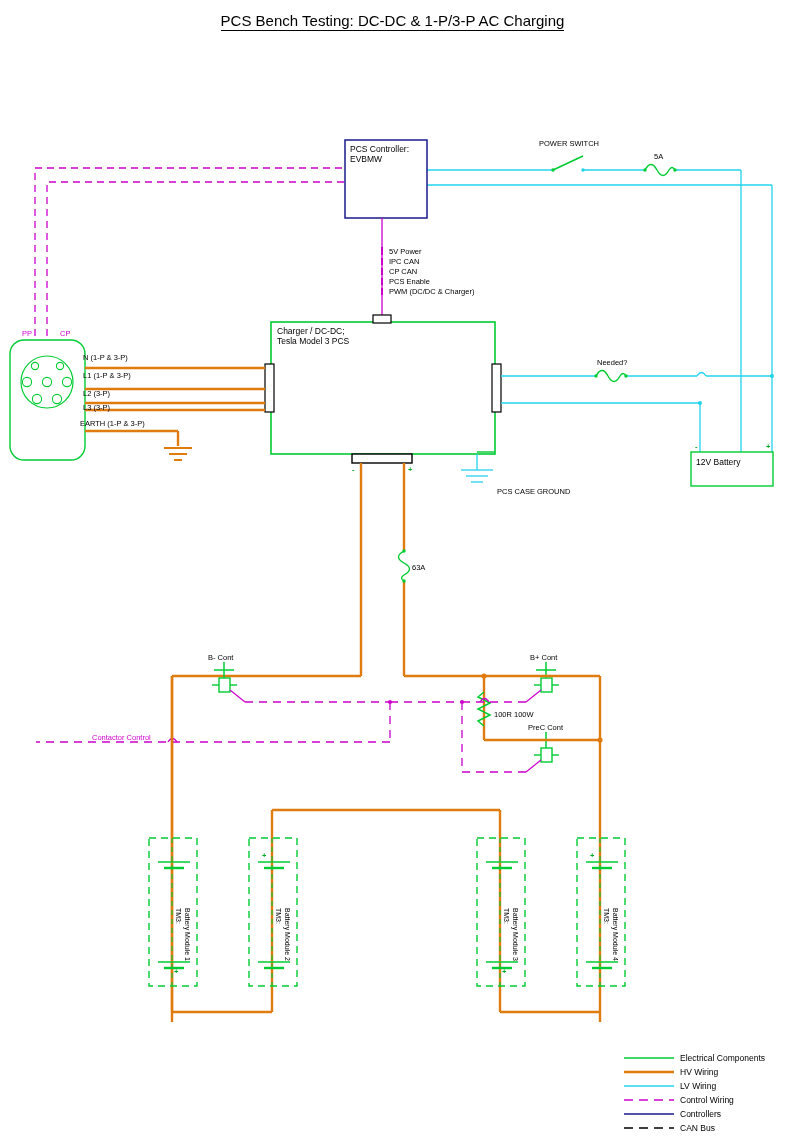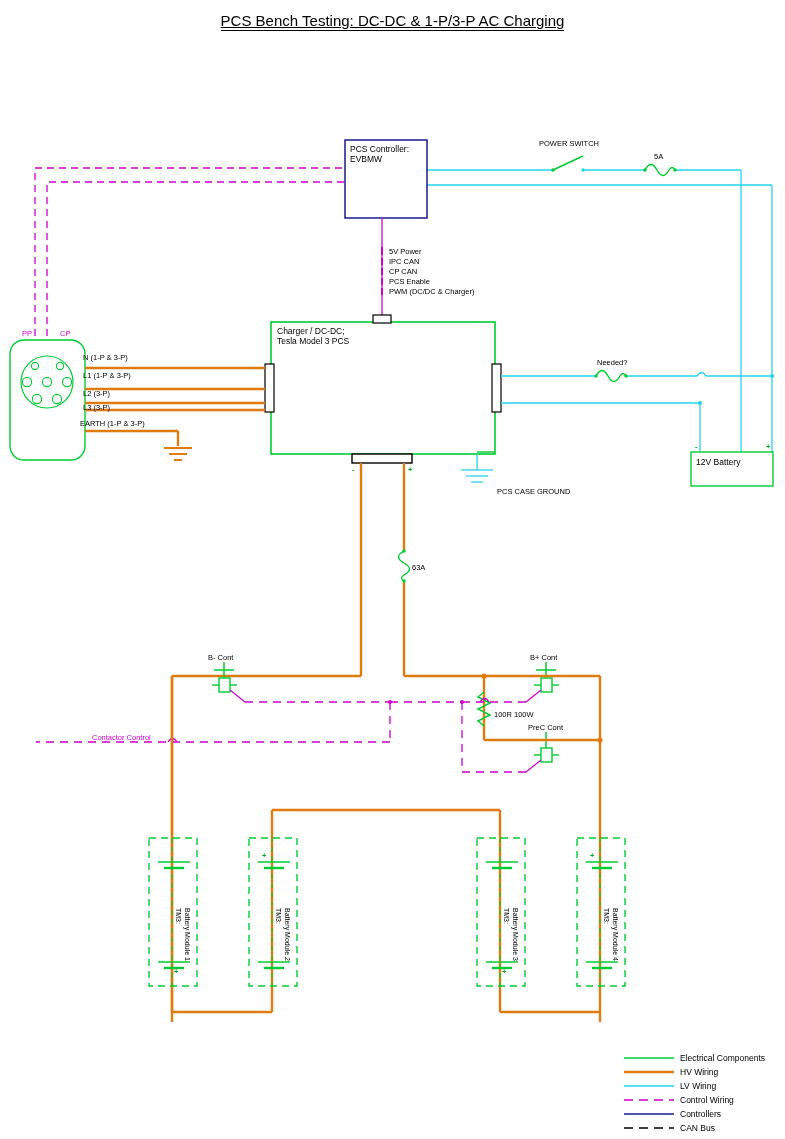--- a/index.html
+++ b/index.html
@@ -1,18 +1,18 @@
 <!DOCTYPE html>
 <html><head>
 <meta charset="utf-8">
 <style>
   html,body{margin:0;padding:0;background:#ffffff;}
   body{width:785px;height:1139px;position:relative;font-family:"Liberation Sans",sans-serif;overflow:hidden;}
   #sheet{position:absolute;left:0;top:0;width:785px;height:1139px;}
-  .title{position:absolute;left:0;top:12px;width:785px;text-align:center;font-size:15px;color:#000;text-decoration:underline;}
+  .title{position:absolute;left:0;top:12px;width:785px;text-align:center;font-size:15px;color:#000;}
   .title span{border-bottom:1px solid #000;padding-bottom:1px;}
   svg{position:absolute;left:0;top:0;}
   text{font-family:"Liberation Sans",sans-serif;fill:#000;}
   .lbl{font-size:7.5px;}
   .lbl9{font-size:8.5px;}
   .lblmag{font-size:7.5px;fill:#cc00cc;}
   .lblgrn{font-size:7.5px;fill:#00aa22;}
   .vert{font-size:7px;}
   .leg{font-size:8.5px;}
 </style>

